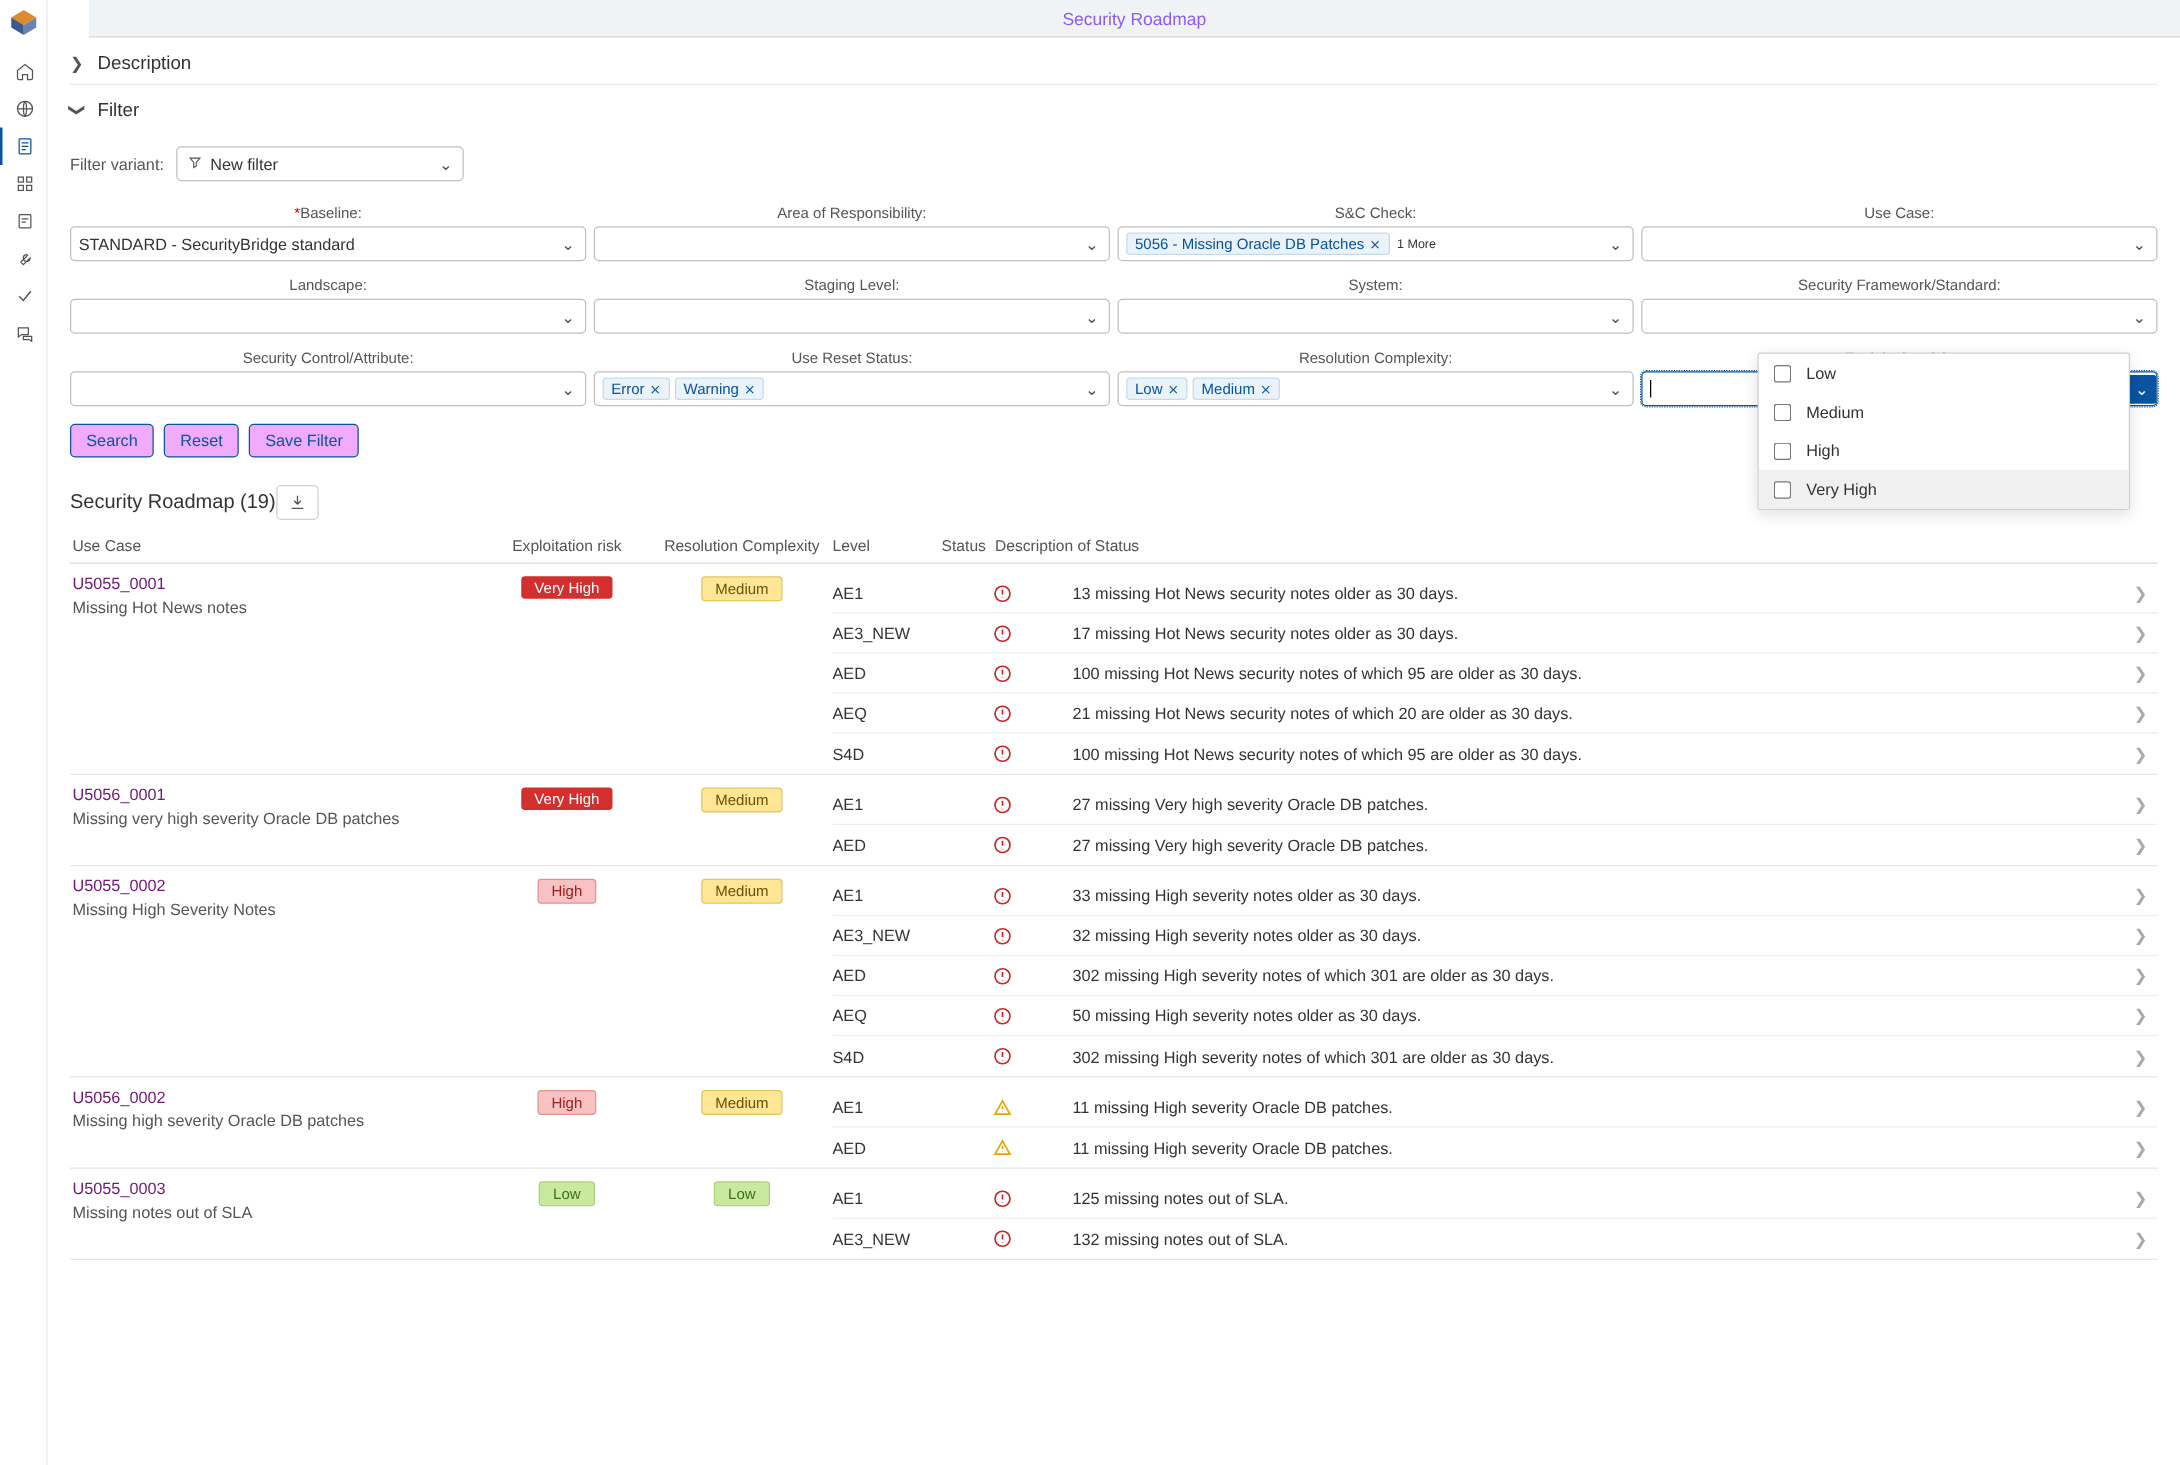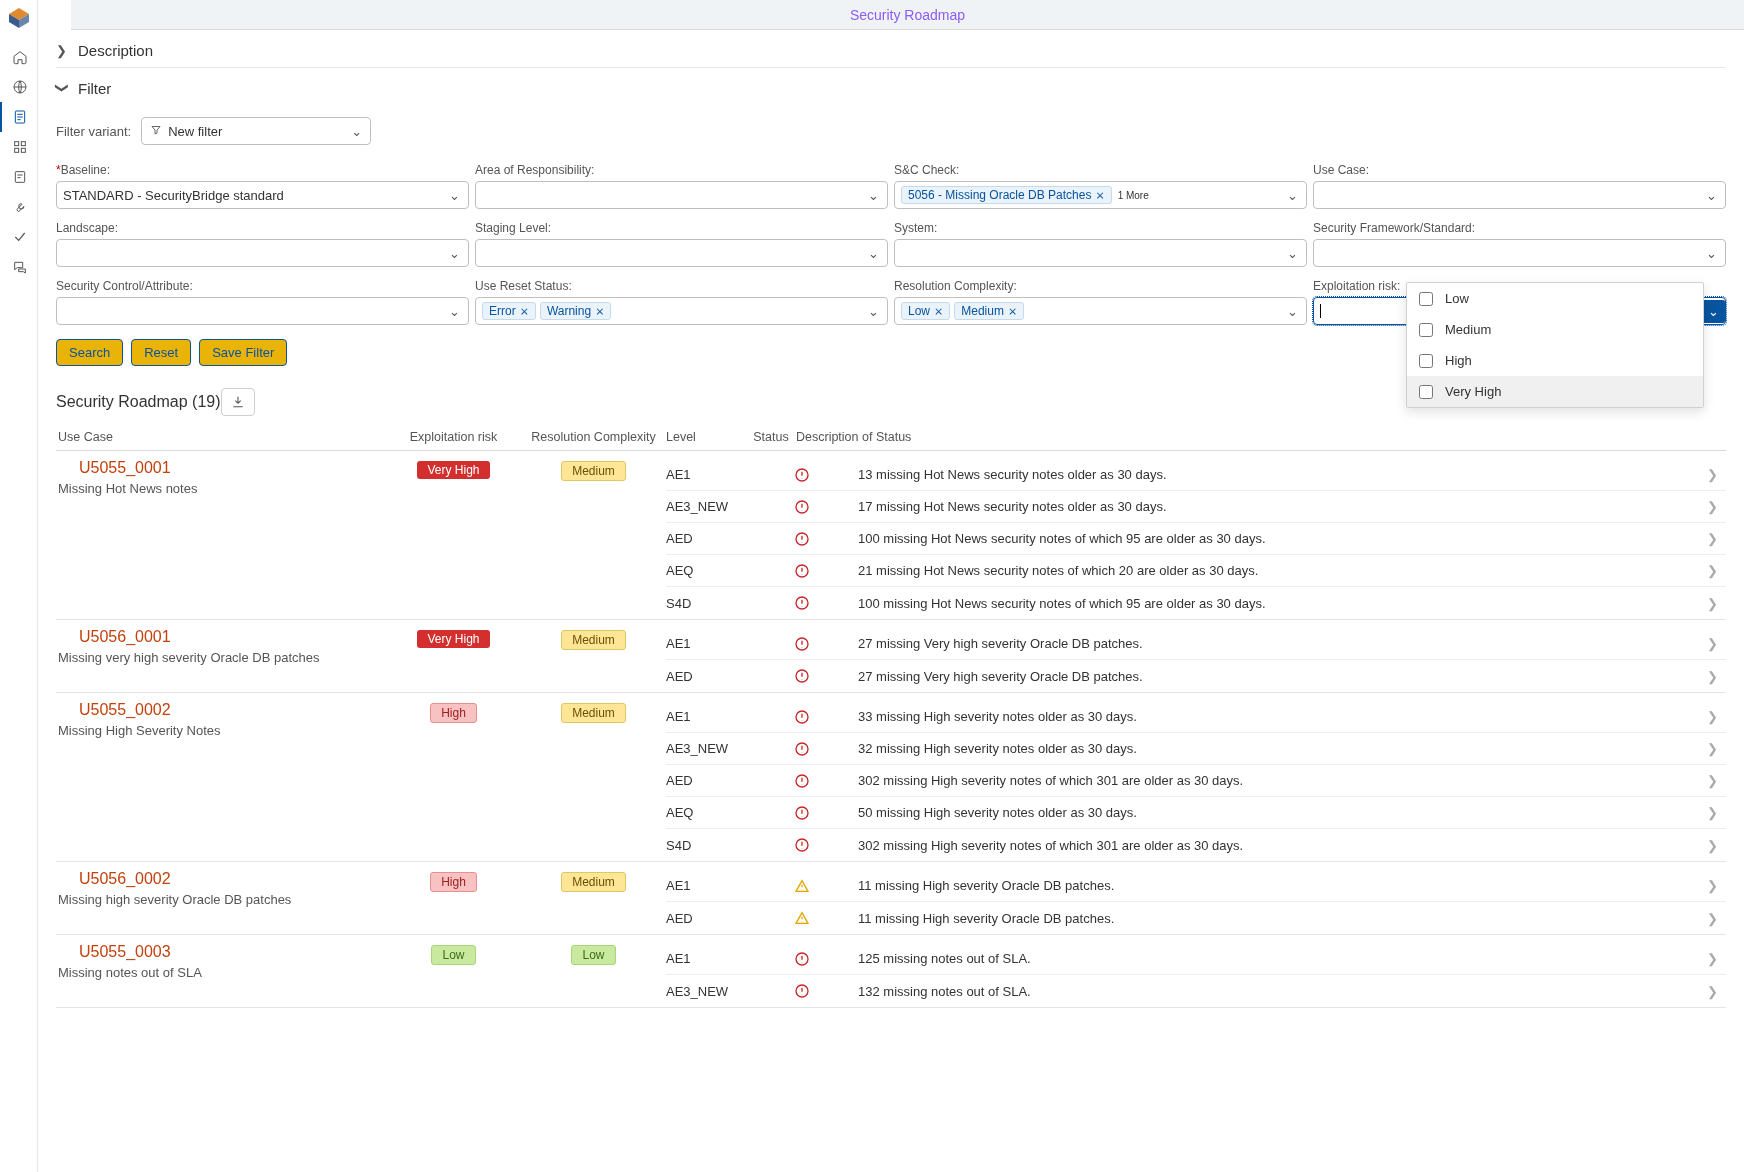--- a/index.html
+++ b/index.html
@@ -22,52 +22,52 @@
 .section-header { display: flex; align-items: center; padding: 12px 0 8px 0; border-bottom: 1px solid #e8e8e8; cursor: pointer; }
 .section-header .chev { width: 12px; margin-right: 10px; color: #555; }
 .section-header .ttl { font-size: 15px; color: #333; }
 
 .filter-variant { display: flex; align-items: center; gap: 10px; margin: 12px 0 18px 0; font-size: 13px; }
 .fv-label { color: #555; }
 .fv-select { border: 1px solid #bfbfbf; border-radius: 4px; height: 28px; width: 230px; display: flex; align-items: center; padding: 0 8px; background: #fff; position: relative; cursor: pointer; }
 .fv-select .funnel { margin-right: 6px; color: #555; }
 .fv-select .ch { position: absolute; right: 8px; color: #555; }
 
-.filters-grid { display: grid; grid-template-columns: repeat(4, 1fr); gap: 12px 6px; }
+.filters-grid { display: grid; grid-template-columns: repeat(4, 1fr); gap: 12px 6px; text-align: center; }
 .fcell { display: flex; flex-direction: column; gap: 4px; }
 .flabel { font-size: 12px; color: #555; }
 .flabel .req { color: #c00; }
 .fcontrol { border: 1px solid #bfbfbf; border-radius: 4px; height: 28px; background: #fff; display: flex; align-items: center; padding: 0 6px; position: relative; cursor: pointer; gap: 4px; }
 .fcontrol .ch { position: absolute; right: 8px; color: #555; }
 .fcontrol.focused { border: 1px solid #0854A0; outline: 1px dotted #0854A0; }
 .token { background: #eaf2fa; border: 1px solid #c5dbed; color: #0854A0; border-radius: 3px; padding: 1px 6px; font-size: 12px; display: inline-flex; align-items: center; gap: 4px; }
 .token .x { font-size: 11px; }
 .more-txt { font-size: 10px; color: #333; margin-left: 2px; }
 .input-caret { width: 1px; height: 14px; background: #000; display:inline-block; }
 
 .filter-actions { display: flex; gap: 8px; margin: 14px 0; }
-.btn { border: 1px solid #0854A0; color: #0854A0; background: #eab308; border-radius: 4px; padding: 5px 12px; font-size: 13px; cursor: pointer; }
+.btn { border: 1px solid #0854A0; color: #0854A0; background: #f0abfc; border-radius: 4px; padding: 5px 12px; font-size: 13px; cursor: pointer; }
 
 .table-header { display: flex; justify-content: flex-start; align-items: center; padding: 8px 0; }
 .table-title { font-size: 16px; color: #333; }
 .dl-icon { width: 34px; height: 28px; border: 1px solid #d0d0d0; border-radius: 4px; display: flex; align-items: center; justify-content: center; color: #555; cursor: pointer; }
 
 .thead { display: flex; border-bottom: 1px solid #d9d9d9; padding: 6px 0; color: #555; font-size: 12.5px; }
 .col-usecase { width: 330px; padding-left: 2px; }
 .col-risk { width: 135px; text-align: center; }
 .col-res { width: 145px; text-align: center; }
 .col-sys { width: 80px; }
 .col-status { width: 50px; text-align: center; }
 .col-desc { flex: 1; }
 .col-chev { width: 30px; }
 
 .group { border-bottom: 1px solid #e5e5e5; }
 .row { display: flex; align-items: flex-start; padding-top: 8px; }
 .uc-block { width: 330px; padding: 0 4px 8px 2px; }
-.uc-id { font-size: 16px; color: #c2410c; margin-left: 21px; }
+.uc-id { font-size: 13px; color: #701a75; }
 .uc-title { font-size: 13px; color: #555; margin-top: 4px; }
 .risk-cell { width: 135px; display: flex; justify-content: center; padding-top: 2px; }
 .res-cell { width: 145px; display: flex; justify-content: center; padding-top: 2px; }
 .badge { border-radius: 3px; padding: 2px 10px; font-size: 12px; display: inline-block; }
 .b-veryhigh { background: #d32f2f; color: #fff; }
 .b-high { background: #f9c2c2; color: #a02020; border: 1px solid #e89090; }
 .b-medium { background: #ffe596; color: #6b5200; border: 1px solid #e0c760; }
 .b-low { background: #c9ea9e; color: #3e6b1f; border: 1px solid #a9d478; }
 .detail-rows { flex: 1; }
 .drow { display: flex; align-items: center; border-bottom: 1px solid #eee; height: 32px; gap: 31px; }

